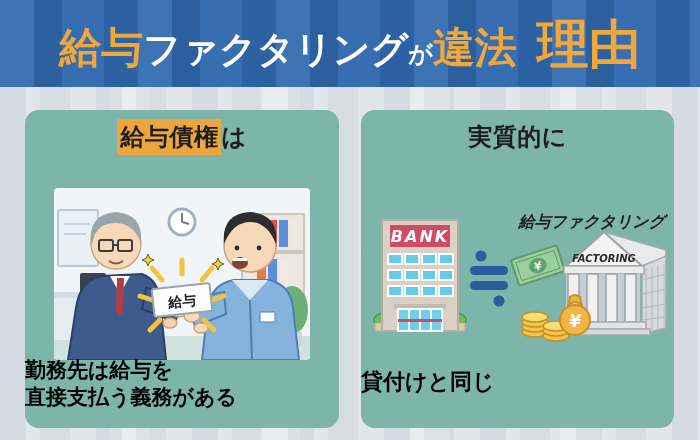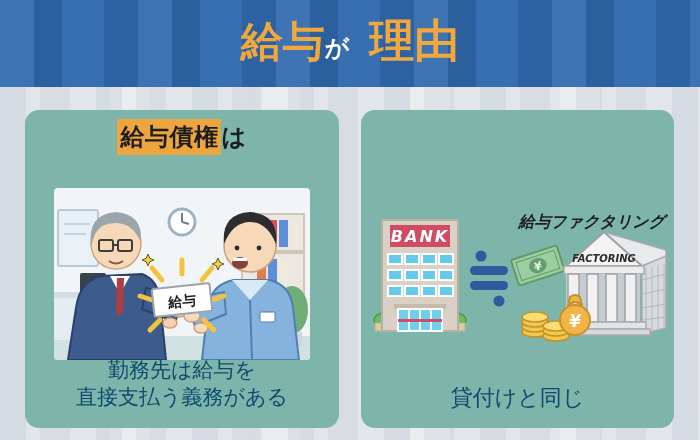--- a/index.html
+++ b/index.html
@@ -24,53 +24,55 @@
       repeating-linear-gradient(90deg, rgba(255,255,255,.07) 0 34px, rgba(0,0,0,.09) 34px 62px,
         rgba(255,255,255,.04) 62px 104px, rgba(0,0,0,.06) 104px 138px);
     display:flex;align-items:baseline;justify-content:center;
     padding-top:18px;box-sizing:border-box;
     white-space:nowrap;
   }
   .banner span{font-weight:900;line-height:1;}
   .seg-o-lg {color:#f0a83c;font-size:42px;}
   .seg-w-lg {color:#ffffff;font-size:37px;}
   .seg-w-sm {color:#ffffff;font-size:24px;}
-  .seg-o-xl {color:#f0a83c;font-size:45px;margin-left:20px;}
+  .seg-o-xl {color:#f0a83c;font-size:52px;margin-left:20px;}
   
   .card{
     position:absolute;top:110px;height:318px;background:#7db5ab;border-radius:14px;
   }
   .card-left{left:25px;width:314px;}
   .card-right{left:361px;width:313px;}
   .card-title{
     position:absolute;top:12px;left:0;width:100%;text-align:center;
     font-size:24px;font-weight:800;color:#1d1d1f;line-height:1.32;letter-spacing:.5px;
   }
   .hl{background:#eda63e;padding:4px 3px;}
   .illo-frame{
     position:absolute;left:29px;top:78px;width:256px;height:172px;
     border-radius:4px;overflow:hidden;
   }
   .caption{
-    position:absolute;left:0;width:100%;text-align:center;
-    font-weight:400;color:#0c4a6e;line-height:1.32;
+    position:absolute;left:0;width:100%;text-align:left;
+    font-weight:700;color:#000000;line-height:1.32;
   }
   .caption-left{bottom:16px;font-size:21px;}
-  .caption-right{bottom:16px;font-size:22px;}
+  .caption-right{bottom:32px;font-size:22px;}
   .right-illo{position:absolute;left:7px;top:96px;width:300px;height:152px;font-style:italic;}
   svg text{font-family:"DejaVu Sans","Liberation Sans",sans-serif;}
 </style>
 </head>
 <body>
 
 <div class="bg-city"></div>
 
 <div class="banner">
   <span class="seg-o-lg">給与</span>
+    <span class="seg-w-lg">ファクタリング</span>
     <span class="seg-w-sm">が</span>
+    <span class="seg-o-lg">違法</span>
     <span class="seg-o-xl">理由</span>
 </div>
 
 <div class="card card-left">
   <div class="card-title">
     <div><span class="hl">給与債権</span><span>は</span></div>
   </div>
 
   <div class="illo-frame">
     <svg viewBox="0 0 256 172" width="256" height="172">
@@ -169,20 +171,21 @@
   </div>
 
   <div class="caption caption-left">
     <div>勤務先は給与を</div>
     <div>直接支払う義務がある</div>
   </div>
 </div>
 
 <div class="card card-right">
   <div class="card-title">
+    <div>実質的に</div>
   </div>
 
   <div class="right-illo">
     <svg viewBox="0 0 300 152" width="300" height="152">
 
       <text x="297" y="21" text-anchor="end" font-size="16" font-weight="600" fill="#1d1d1f">給与ファクタリング</text>
 
       <g>
         <ellipse cx="16" cy="114" rx="10" ry="7" fill="#6cbf60" stroke="#4e9a4a" stroke-width="1.5"></ellipse>
         <ellipse cx="88" cy="114" rx="10" ry="7" fill="#6cbf60" stroke="#4e9a4a" stroke-width="1.5"></ellipse>

